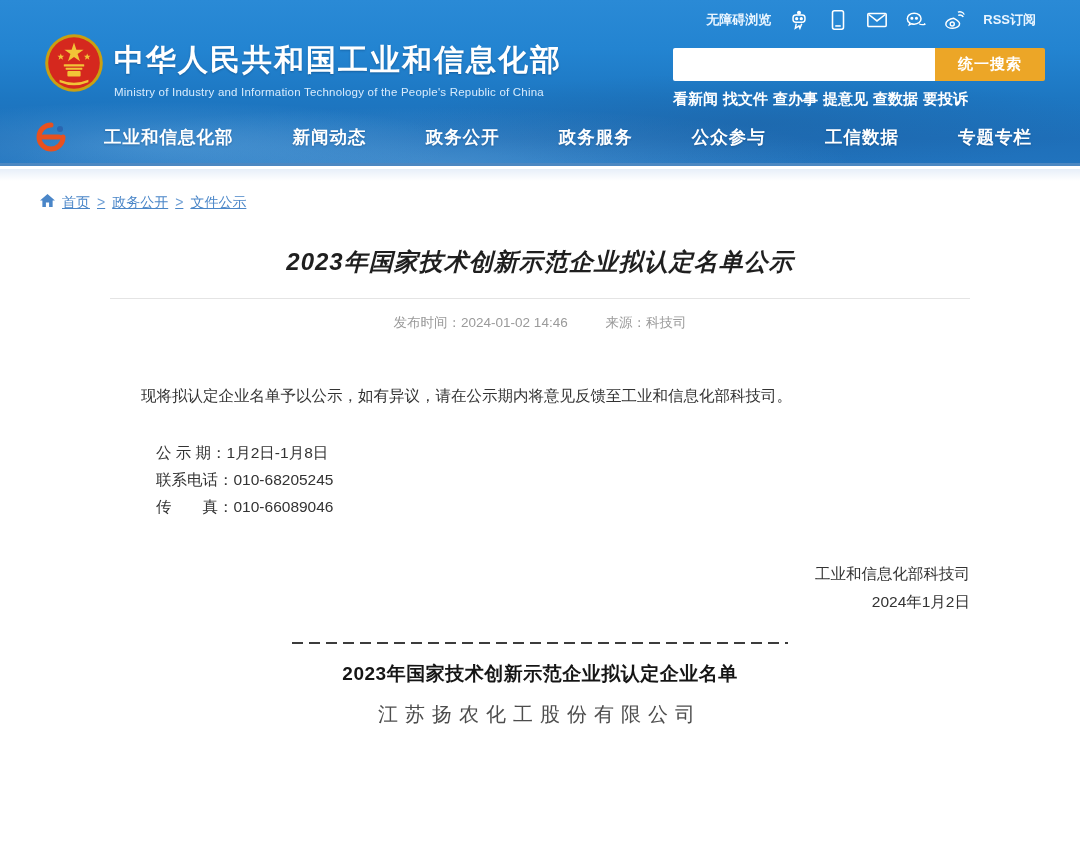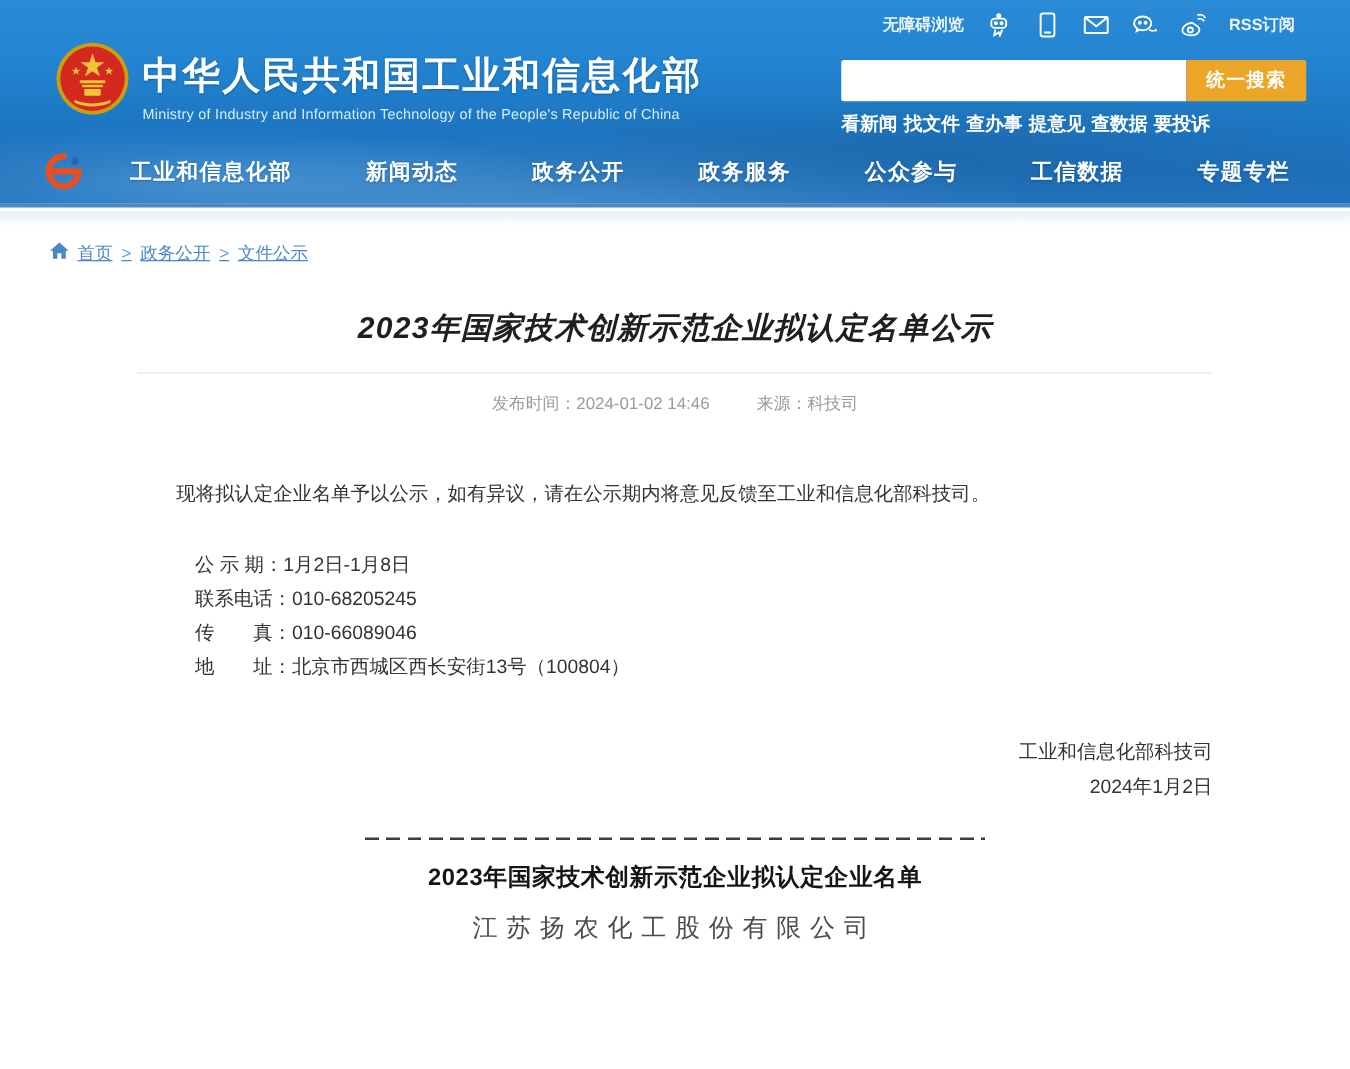--- a/index.html
+++ b/index.html
@@ -26,21 +26,21 @@
   .emblem { position:absolute; left:44px; top:33px; width:60px; height:60px; }
   .brand { position:absolute; left:114px; top:40px; color:#fff; }
   .brand-title { font-size:30px; font-weight:bold; letter-spacing:2px;
     text-shadow:0 1px 2px rgba(0,40,80,.35); }
   .brand-sub { margin-top:5px; font-size:11.5px; color:#d8ecfd; letter-spacing:.2px; }
 
   .search-area { position:absolute; top:48px; right:35px; width:372px; }
   .search-row { display:flex; height:33px; }
   .search-input { flex:1; border:none; outline:none; background:#fff; height:33px;
     border-radius:2px 0 0 2px; padding:0 10px; font-size:14px; }
-  .search-btn { width:96px; height:33px; border:none; background:#eca627; color:#fff;
+  .search-btn { width:110px; height:33px; border:none; background:#eca627; color:#fff;
     font-size:15px; font-weight:bold; letter-spacing:1px; cursor:pointer;
     border-radius:0 2px 2px 0; font-family:inherit; }
   .quick-links { display:flex; gap:5px; margin-top:9px; color:#fff; font-size:15px;
     font-weight:bold; }
   .quick-links span { cursor:pointer; white-space:nowrap; }
 
   .main-nav { position:absolute; left:0; bottom:0; width:1080px; height:52px;
     display:flex; align-items:center; padding:0 48px 0 34px; }
   .nav-logo { width:34px; height:34px; margin-right:36px; display:flex;
     align-items:center; justify-content:center; }
@@ -199,21 +199,20 @@
   </div>
 
   <div class="body-text">
     <p>现将拟认定企业名单予以公示，如有异议，请在公示期内将意见反馈至工业和信息化部科技司。</p>
   </div>
 
   <div class="contact">
     <div>公 示 期：1月2日-1月8日</div>
     <div>联系电话：010-68205245</div>
     <div>传　　真：010-66089046</div>
-    <div>地　　址：北京市西城区西长安街13号（100804）</div>
   </div>
 
   <div class="signoff">
     <div>工业和信息化部科技司</div>
     <div>2024年1月2日</div>
   </div>
 
   <div class="dash-divider"></div>
   <div class="list-title">2023年国家技术创新示范企业拟认定企业名单</div>
   <div class="company">江苏扬农化工股份有限公司</div>

